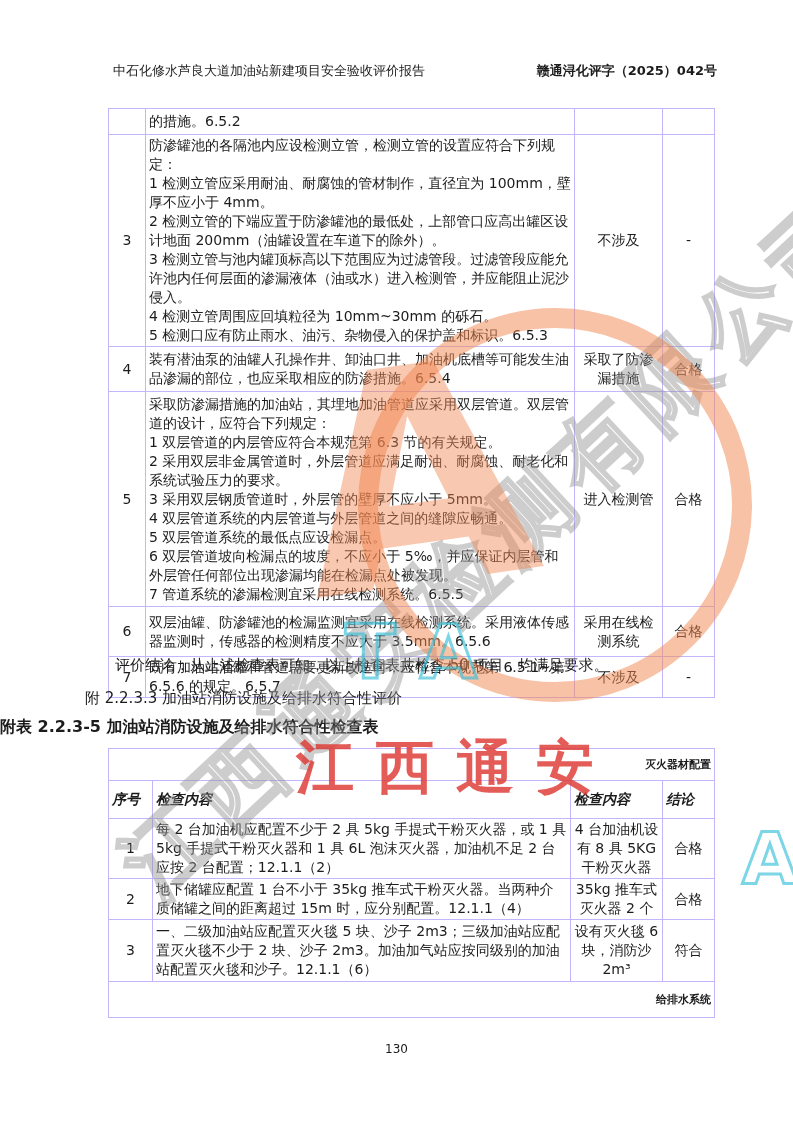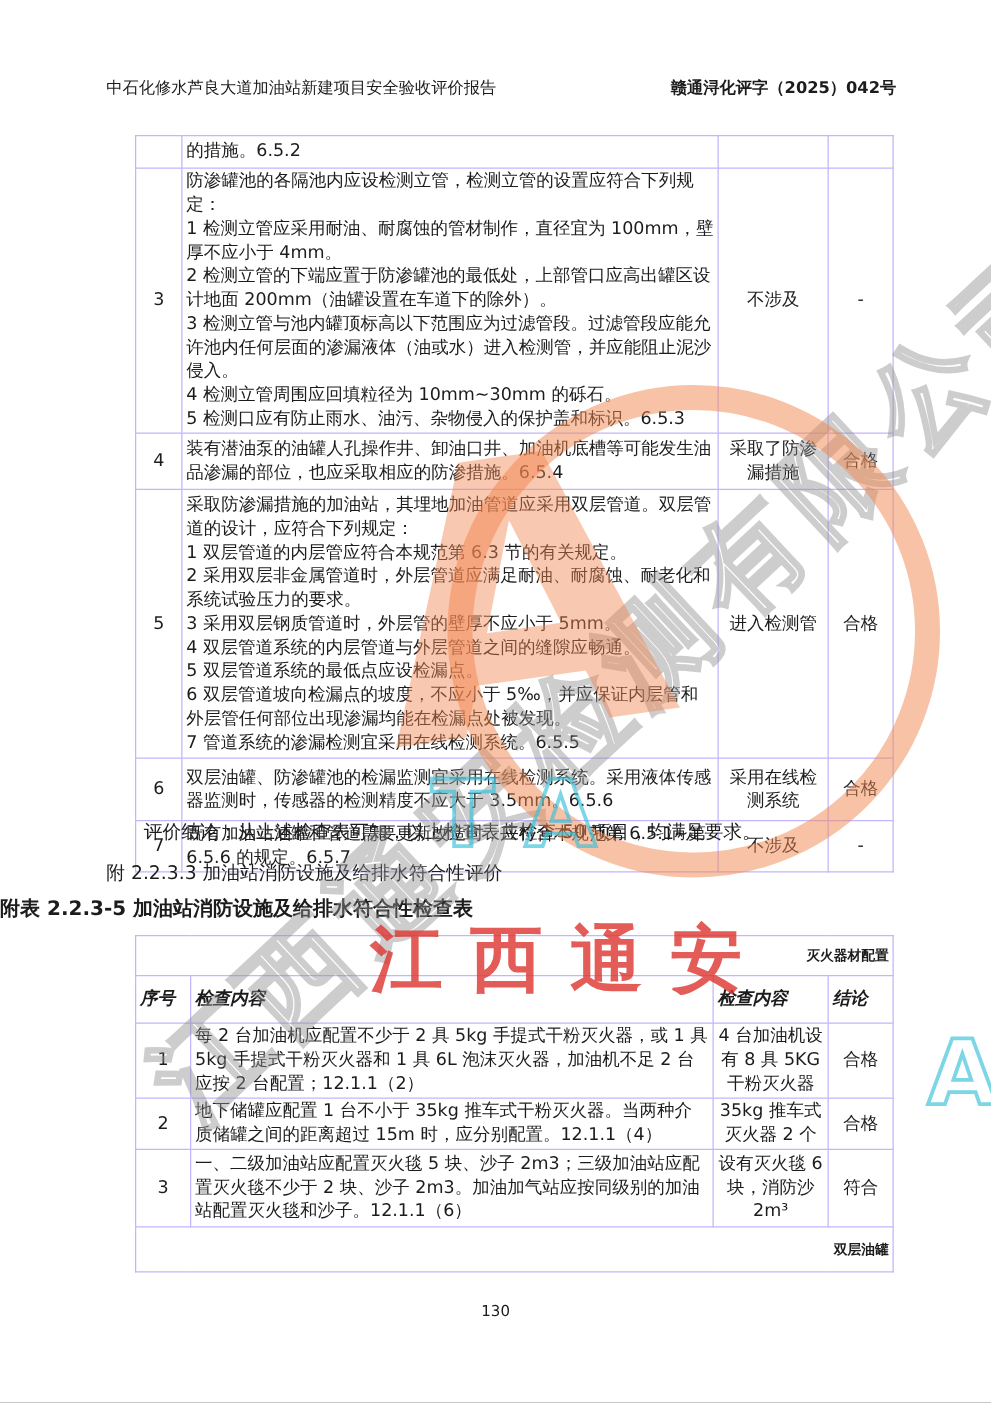--- a/index.html
+++ b/index.html
@@ -2,21 +2,21 @@
 <html><head>
 <meta charset="utf-8">
 <style>
   html,body{margin:0;padding:0;background:#9a9a9a;}
   .page{
     position:relative;width:793px;height:1122px;margin:0 auto;background:#ffffff;
     font-family:"DejaVu Sans","Liberation Sans",sans-serif;color:#1c1c1c;overflow:hidden;
   }
   
   .header{position:absolute;top:62px;left:85px;width:632px;display:flex;justify-content:space-between;font-size:13px;line-height:17px;}
-  .header .h-left{font-weight:400;}
+  .header .h-left{font-weight:400;margin-left:28px;}
   .header .h-right{font-weight:700;}
   
   table{border-collapse:collapse;table-layout:fixed;}
   td{border:1px solid #c4b5fd;font-size:14px;line-height:19px;padding:1px 3px;vertical-align:middle;}
   .t1{position:absolute;left:108px;top:108px;width:606px;}
   .t2{position:absolute;left:108px;top:748px;width:606px;}
   td.num, td.record, td.concl{text-align:center;}
   td.content{text-align:left;white-space:pre-wrap;}
   td.section{font-weight:700;text-align:right;font-size:11px;}
   td.colhead{font-weight:700;text-align:left;font-style:italic;}
@@ -155,21 +155,21 @@
         <td class="record">35kg 推车式灭火器 2 个</td>
         <td class="concl">合格</td>
       </tr>
       <tr style="height:62px">
         <td class="num">3</td>
         <td class="content">一、二级加油站应配置灭火毯 5 块、沙子 2m3；三级加油站应配置灭火毯不少于 2 块、沙子 2m3。加油加气站应按同级别的加油站配置灭火毯和沙子。12.1.1（6）</td>
         <td class="record">设有灭火毯 6 块，消防沙 2m³</td>
         <td class="concl">符合</td>
       </tr>
       <tr style="height:36px">
-        <td class="section" colspan="4">双层油罐</td>
+        <td class="section" colspan="4">给排水系统</td>
       </tr>
     </tbody>
       </table>
 
     <div class="page-number">130</div>
 
   </div>
 
   <div class="wm-layer">
     <div class="wm wm-diag">江西通安检测有限公司</div>

